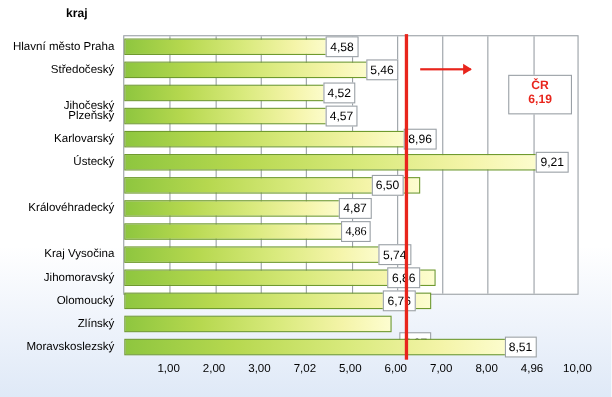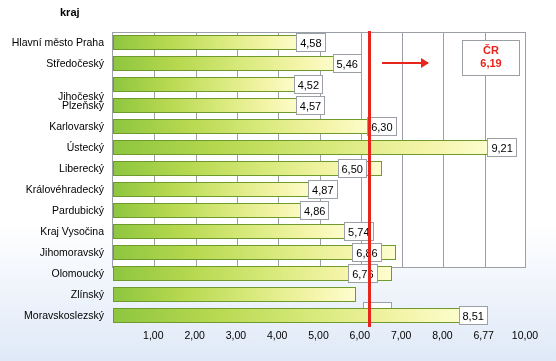--- a/index.html
+++ b/index.html
@@ -89,20 +89,21 @@
     position:absolute;
     border:1px solid #9aa0a6;
     background:#ffffff;
     text-align:center;
     font-size:11px;
     color:#e8251c;
     font-weight:bold;
     line-height:13px;
     padding-top:3px;
     box-sizing:border-box;
+    margin-top:28px;
   }
   .arrow{
     position:absolute;
     height:2px;background:#e8251c;
   }
   .arrow:after{
     content:"";
     position:absolute;right:-1px;top:-4px;
     width:0;height:0;
     border-top:5px solid transparent;
@@ -117,23 +118,21 @@
 
   <div class="kraj-title">kraj</div>
 
   <div class="ylabels">
     <div class="ylabel" style="top:21px;">Středočeský</div>
     <div class="ylabel" style="top:0px;">Hlavní město Praha</div>
     <div class="ylabel" style="top:54px;">Jihočeský</div>
     <div class="ylabel" style="top:63px;">Plzeňský</div>
     <div class="ylabel" style="top:84px;">Karlovarský</div>
     <div class="ylabel" style="top:105px;">Ústecký</div>
-    <div class="ylabel" style="top:126px;">Liberecký</div>
     <div class="ylabel" style="top:147px;">Královéhradecký</div>
-    <div class="ylabel" style="top:168px;">Pardubický</div>
     <div class="ylabel" style="top:189px;">Kraj Vysočina</div>
     <div class="ylabel" style="top:210px;">Jihomoravský</div>
     <div class="ylabel" style="top:231px;">Olomoucký</div>
     <div class="ylabel" style="top:252px;">Zlínský</div>
     <div class="ylabel" style="top:273px;">Moravskoslezský</div>
   </div>
 
   <div class="plot">
     <div class="gridline" style="left:41.3px;"></div>
     <div class="gridline" style="left:82.6px;"></div>
@@ -157,37 +156,37 @@
       <div class="row" style="top:42px;width:100%;">
         <div class="bar" style="width:186.7px;"></div>
         <div class="vallabel" style="left:180.7px;">4,52</div>
       </div>
       <div class="row" style="top:63px;width:100%;">
         <div class="bar" style="width:188.8px;"></div>
         <div class="vallabel" style="left:182.8px;">4,57</div>
       </div>
       <div class="row" style="top:84px;width:100%;">
         <div class="bar" style="width:260.2px;"></div>
-        <div class="vallabel" style="left:254.2px;">6,30</div>
+        <div class="vallabel" style="left:254.2px;">8,96</div>
       </div>
       <div class="row" style="top:105px;width:100%;">
         <div class="bar" style="width:380.4px;"></div>
         <div class="vallabel" style="left:374.4px;">9,21</div>
       </div>
       <div class="row" style="top:126px;width:100%;">
         <div class="bar" style="width:268.5px;"></div>
         <div class="vallabel" style="left:224.5px;">6,50</div>
       </div>
       <div class="row" style="top:147px;width:100%;">
         <div class="bar" style="width:201.1px;"></div>
         <div class="vallabel" style="left:195.1px;">4,87</div>
       </div>
       <div class="row" style="top:168px;width:100%;">
         <div class="bar" style="width:200.7px;"></div>
-        <div class="vallabel" style="left:187px;">4,86</div>
+        <div class="vallabel" style="left:197px;font-family:Liberation Serif, serif;">4,86</div>
       </div>
       <div class="row" style="top:189px;width:100%;">
         <div class="bar" style="width:237.1px;"></div>
         <div class="vallabel" style="left:231.1px;">5,74</div>
       </div>
       <div class="row" style="top:210px;width:100%;">
         <div class="bar" style="width:283.3px;"></div>
         <div class="vallabel" style="left:239.3px;">6,86</div>
       </div>
       <div class="row" style="top:231px;width:100%;">
@@ -211,22 +210,22 @@
   <div class="cr-box" style="left:462px;top:40px;width:58px;height:36px;">
     <div>ČR</div>
     <div>6,19</div>
   </div>
 
   <div class="xlabels">
     <div class="xtick" style="left:0px;margin-top:38px;">0,00</div>
     <div class="xtick" style="left:41.3px;">1,00</div>
     <div class="xtick" style="left:82.6px;">2,00</div>
     <div class="xtick" style="left:123.9px;">3,00</div>
-    <div class="xtick" style="left:165.2px;">4,00</div>
+    <div class="xtick" style="left:165.2px;">7,02</div>
     <div class="xtick" style="left:206.5px;">5,00</div>
     <div class="xtick" style="left:247.8px;">6,00</div>
     <div class="xtick" style="left:289.1px;">7,00</div>
     <div class="xtick" style="left:330.4px;">8,00</div>
-    <div class="xtick" style="left:371.7px;">6,77</div>
+    <div class="xtick" style="left:371.7px;">4,96</div>
     <div class="xtick" style="left:413px;">10,00</div>
   </div>
 
 </div>
 
 </body></html>

